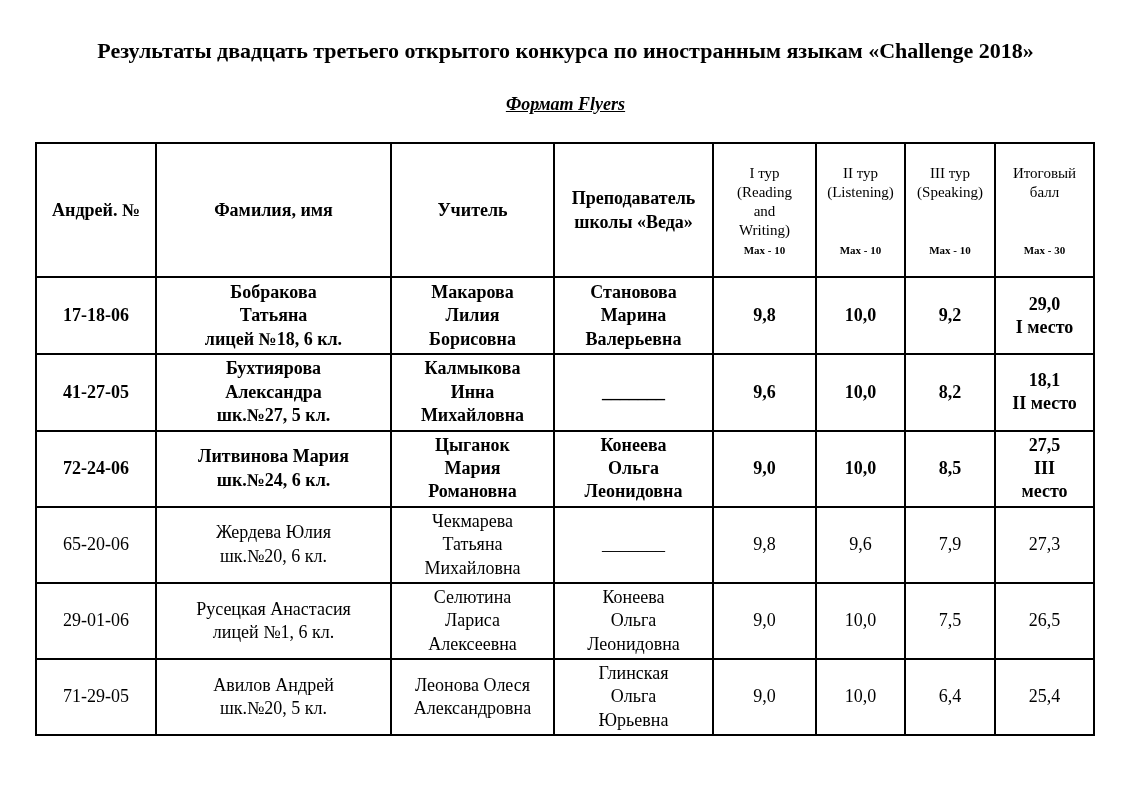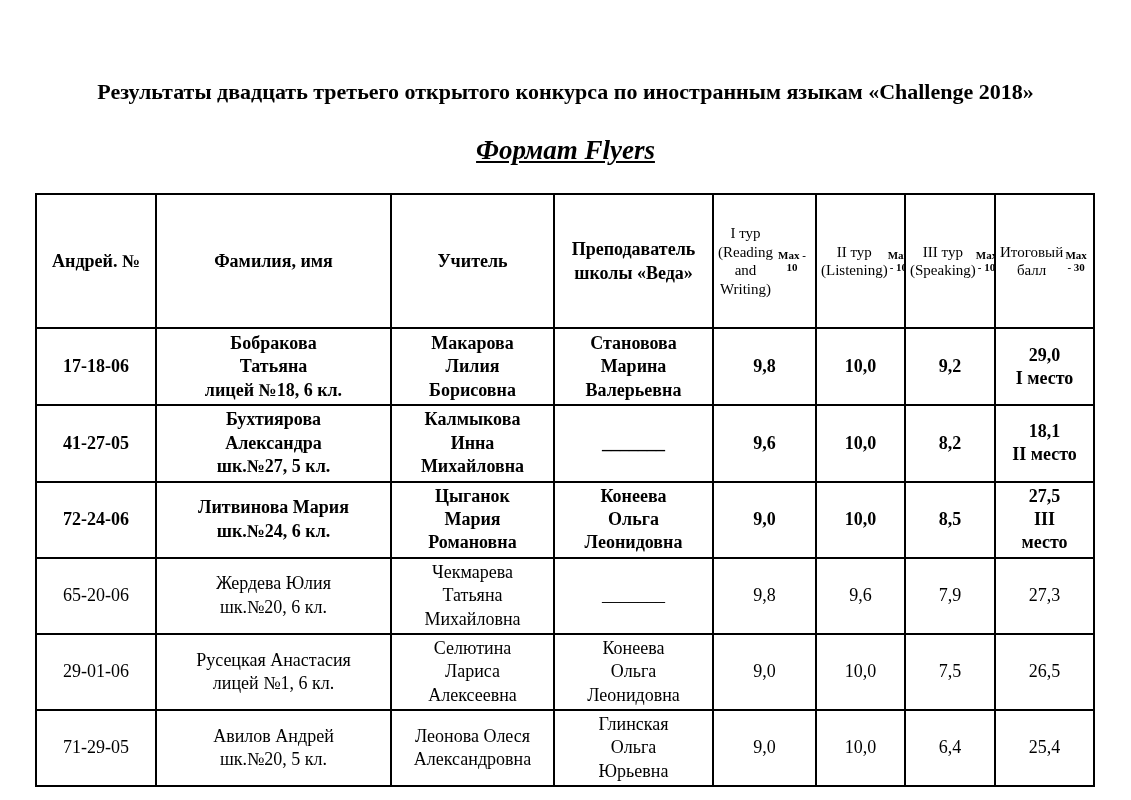--- a/index.html
+++ b/index.html
@@ -8,34 +8,34 @@
     background: #ffffff;
   }
   body {
     width: 1131px;
     height: 800px;
     font-family: "Liberation Serif", "DejaVu Serif", serif;
     color: #000000;
     overflow: hidden;
   }
   .doc {
-    padding-top: 79px;
+    padding-top: 38px;
   }
   .doc-title {
     margin: 0 30px;
     text-align: center;
     font-size: 22px;
     font-weight: bold;
     line-height: 1.2;
     white-space: nowrap;
   }
   .doc-subtitle {
     margin: 30px 0 1px 0;
     text-align: center;
-    font-size: 27px;
+    font-size: 18px;
     font-weight: bold;
     font-style: italic;
     text-decoration: underline;
   }
   table.results {
     margin: 27px 0 0 35px;
     border-collapse: collapse;
     table-layout: fixed;
     width: 1058px;
   }
@@ -57,21 +57,21 @@
   tbody tr:nth-child(6) { height: 72px; }
 
   th.main-col {
     font-size: 18px;
     font-weight: bold;
     line-height: 1.35;
   }
   th.score-col { padding: 5px 2px; }
   .hwrap {
     display: flex;
-    flex-direction: row;
+    flex-direction: column;
     justify-content: space-between;
     align-items: center;
     height: 92px;
   }
   .score-label {
     font-weight: normal;
     font-size: 15px;
     line-height: 1.25;
     white-space: pre-line;
   }

